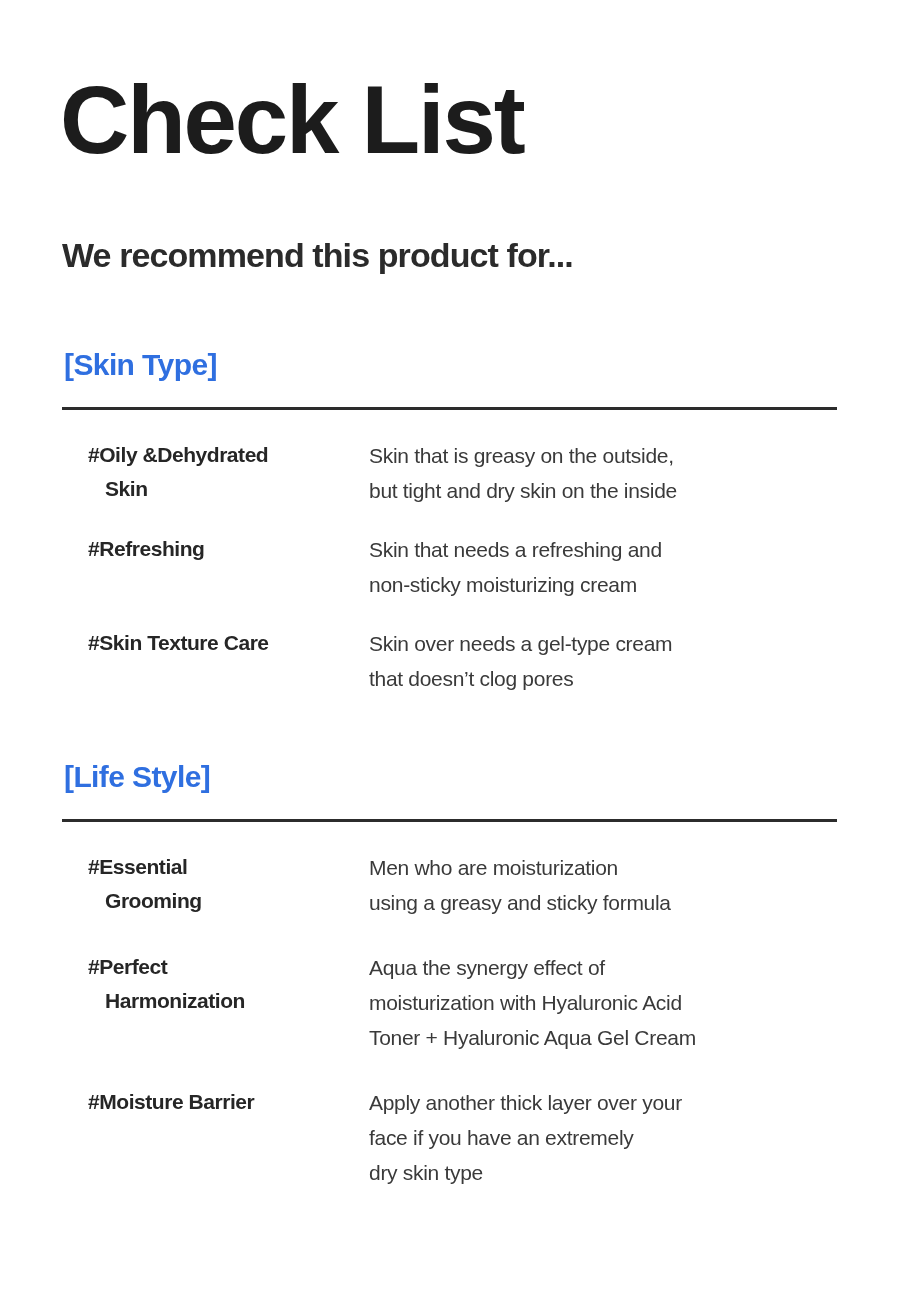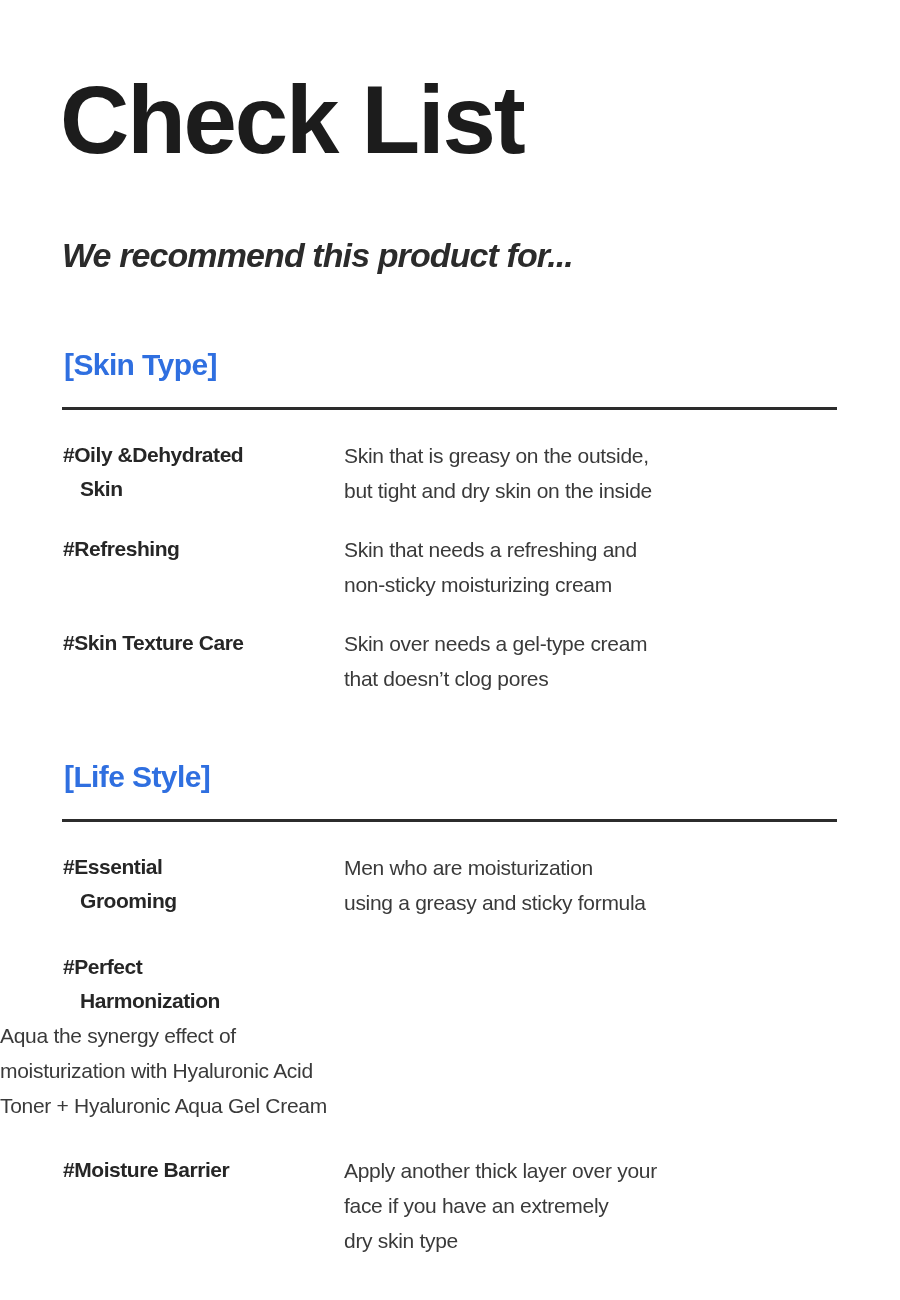--- a/index.html
+++ b/index.html
@@ -40,21 +40,20 @@
   .subtitle {
     position: absolute;
     left: 62px;
     top: 238px;
     font-size: 34px;
     line-height: 1.0;
     font-weight: 700;
     letter-spacing: -0.9px;
     color: #2b2b2b;
     white-space: nowrap;
-    font-style: italic;
   }
 
   
   .section {
     position: absolute;
     left: 0;
     width: 804px;
   }
   .section-skin  { top: 350px; }
   .section-life  { top: 762px; }
@@ -78,20 +77,21 @@
 
   
   .rows {
     margin-top: 28px;
   }
 
   .row {
     display: flex;
     align-items: flex-start;
     margin-bottom: 26px;
+    margin-left: 25px;
   }
   .row:last-child { margin-bottom: 0; }
 
   .row-label {
     box-sizing: border-box;
     width: 327px;
     padding-left: 63px;
     padding-right: 6px;
     font-size: 21px;
     line-height: 34px;
@@ -114,21 +114,21 @@
   }
   .row-desc .line { display: block; white-space: nowrap; }
 
   .row-label .line { display: block; white-space: nowrap; }
   .row-label .line + .line { text-indent: 0; }
 
   
   .section-skin .row-1 { margin-bottom: 24px; }
   .section-skin .row-2 { margin-bottom: 24px; }
   .section-life .row-1 { margin-bottom: 30px; }
-  .section-life .row-2 { margin-bottom: 30px; flex-direction: column; }
+  .section-life .row-2 { margin-bottom: 30px; }
 </style>
 </head>
 <body>
 
 <div class="page">
 
   <div class="title">Check List</div>
 
   <div class="subtitle">We recommend this product for...</div>
 

